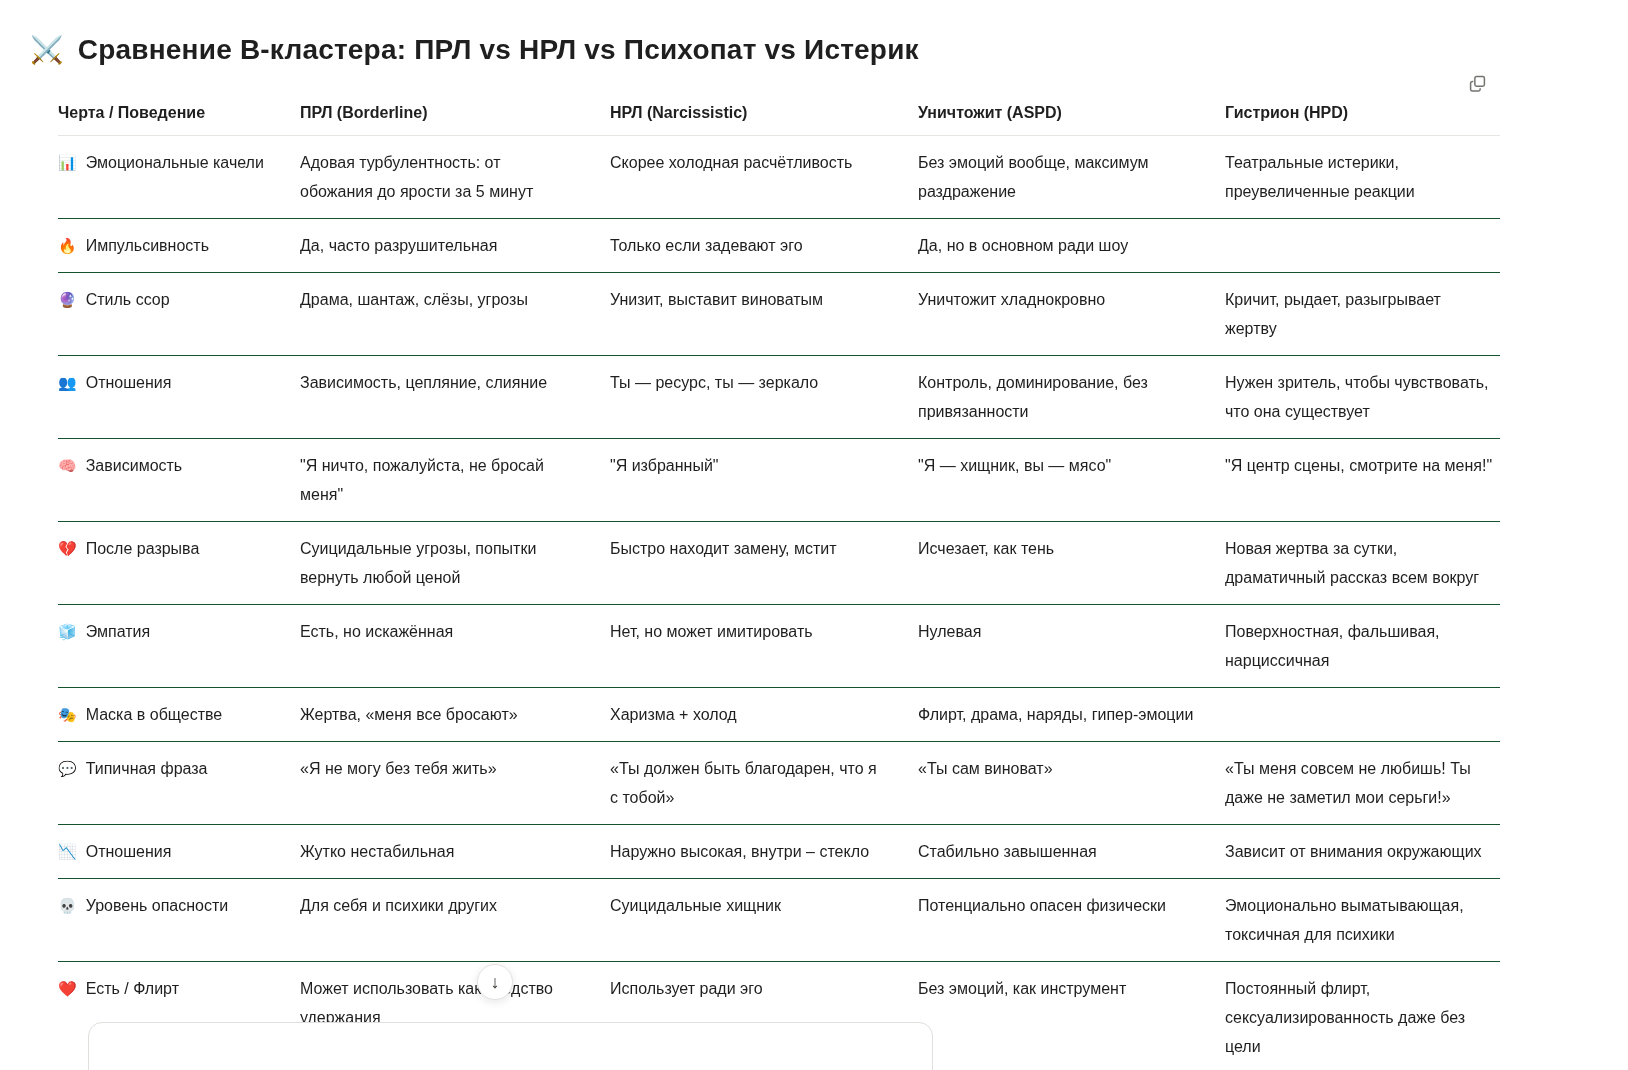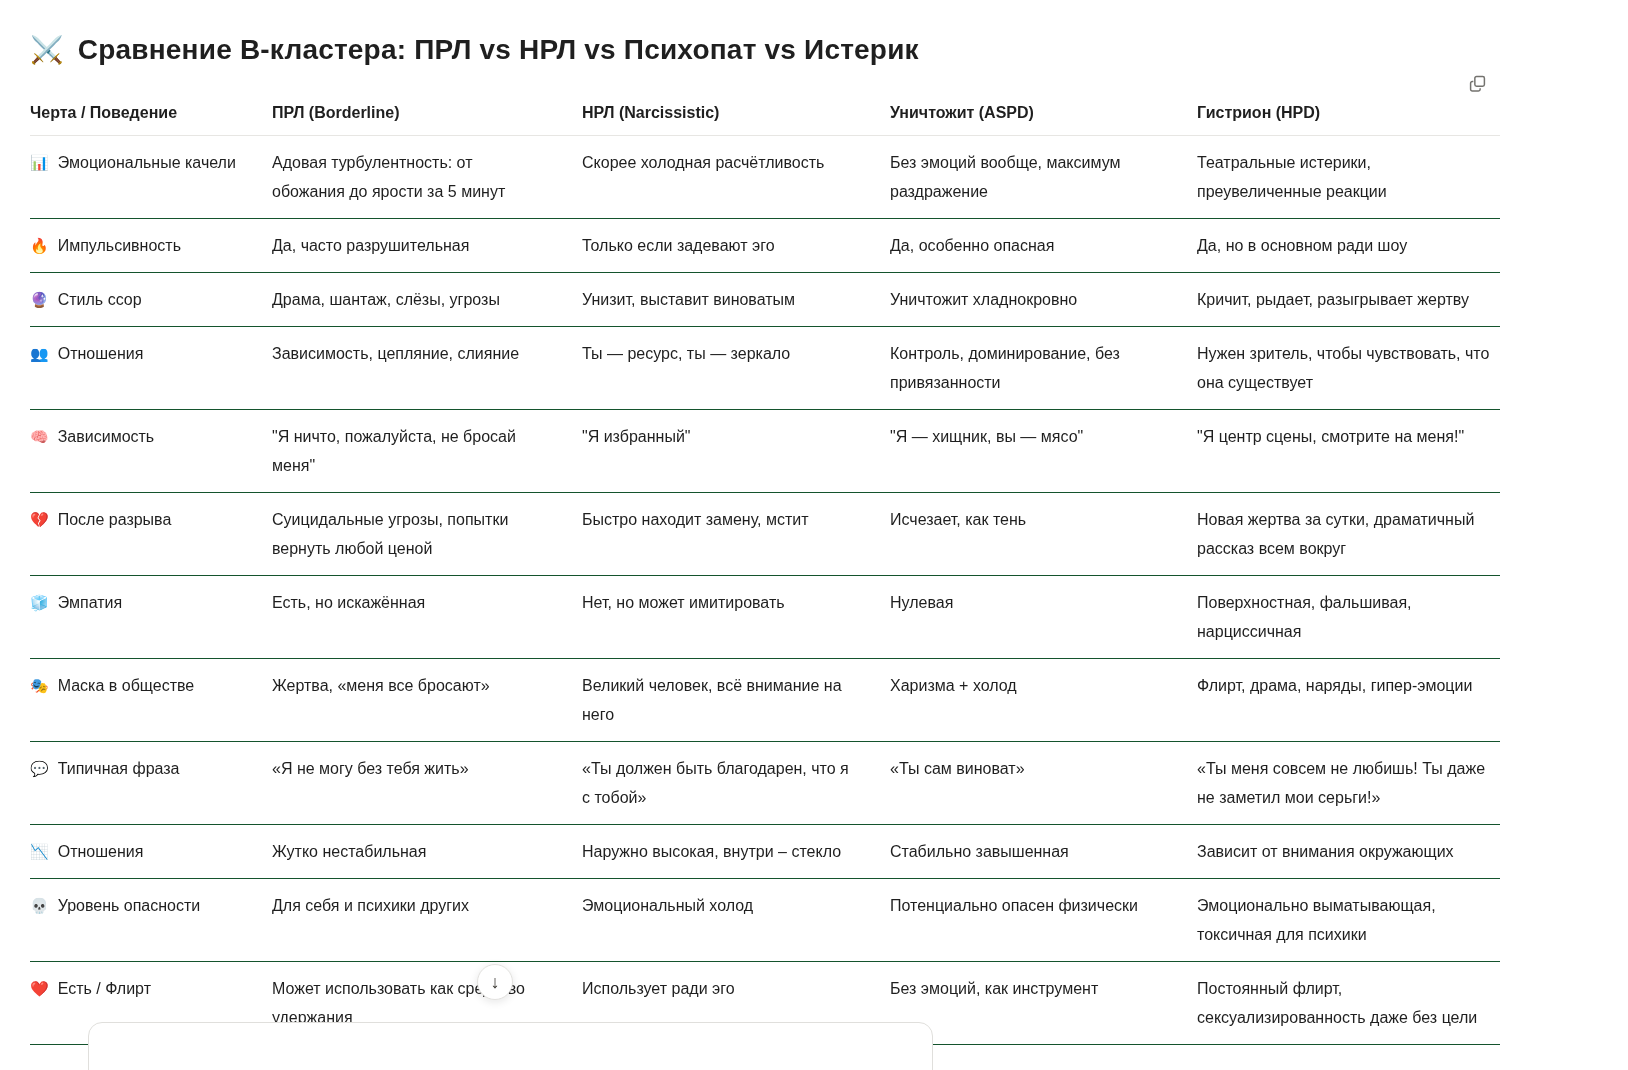--- a/index.html
+++ b/index.html
@@ -33,20 +33,21 @@
     line-height: 38px;
   }
   .ctable {
     margin-top: 10px;
     width: 1470px;
     position: relative;
   }
   .grid-cols {
     display: grid;
     grid-template-columns: 242px 310px 308px 307px 1fr;
+    margin-left: 28px;
   }
   .thead {
     font-weight: 700;
     font-size: 16px;
     border-bottom: 1px solid #e7e6e3;
   }
   .thead .tcell { padding: 14px 30px 11px 0; line-height: 22px; }
   .trow {
     border-bottom: 1px solid #14532d;
   }
@@ -134,21 +135,20 @@
     <div class="tcell">Без эмоций вообще, максимум раздражение</div>
     <div class="tcell">Театральные истерики, преувеличенные реакции</div>
   </div>
 
   <div class="trow grid-cols">
     <div class="tcell">
       <span class="row-icon">🔥</span><span>Импульсивность</span>
     </div>
     <div class="tcell">Да, часто разрушительная</div>
     <div class="tcell">Только если задевают эго</div>
-    <div class="tcell">Да, особенно опасная</div>
     <div class="tcell">Да, но в основном ради шоу</div>
   </div>
 
   <div class="trow grid-cols">
     <div class="tcell">
       <span class="row-icon">🔮</span><span>Стиль ссор</span>
     </div>
     <div class="tcell">Драма, шантаж, слёзы, угрозы</div>
     <div class="tcell">Унизит, выставит виноватым</div>
     <div class="tcell">Уничтожит хладнокровно</div>
@@ -193,21 +193,20 @@
     <div class="tcell">Нет, но может имитировать</div>
     <div class="tcell">Нулевая</div>
     <div class="tcell">Поверхностная, фальшивая, нарциссичная</div>
   </div>
 
   <div class="trow grid-cols">
     <div class="tcell">
       <span class="row-icon">🎭</span><span>Маска в обществе</span>
     </div>
     <div class="tcell">Жертва, «меня все бросают»</div>
-    <div class="tcell">Великий человек, всё внимание на него</div>
     <div class="tcell">Харизма + холод</div>
     <div class="tcell">Флирт, драма, наряды, гипер-эмоции</div>
   </div>
 
   <div class="trow grid-cols">
     <div class="tcell">
       <span class="row-icon">💬</span><span>Типичная фраза</span>
     </div>
     <div class="tcell">«Я не могу без тебя жить»</div>
     <div class="tcell">«Ты должен быть благодарен, что я с тобой»</div>
@@ -223,21 +222,21 @@
     <div class="tcell">Наружно высокая, внутри – стекло</div>
     <div class="tcell">Стабильно завышенная</div>
     <div class="tcell">Зависит от внимания окружающих</div>
   </div>
 
   <div class="trow grid-cols">
     <div class="tcell">
       <span class="row-icon">💀</span><span>Уровень опасности</span>
     </div>
     <div class="tcell">Для себя и психики других</div>
-    <div class="tcell">Эмоциональный холод</div>
+    <div class="tcell">Суицидальные хищник</div>
     <div class="tcell">Потенциально опасен физически</div>
     <div class="tcell">Эмоционально выматывающая, токсичная для психики</div>
   </div>
 
   <div class="trow grid-cols">
     <div class="tcell">
       <span class="row-icon">❤️</span><span>Есть / Флирт</span>
     </div>
     <div class="tcell">Может использовать как средство удержания</div>
     <div class="tcell">Использует ради эго</div>

